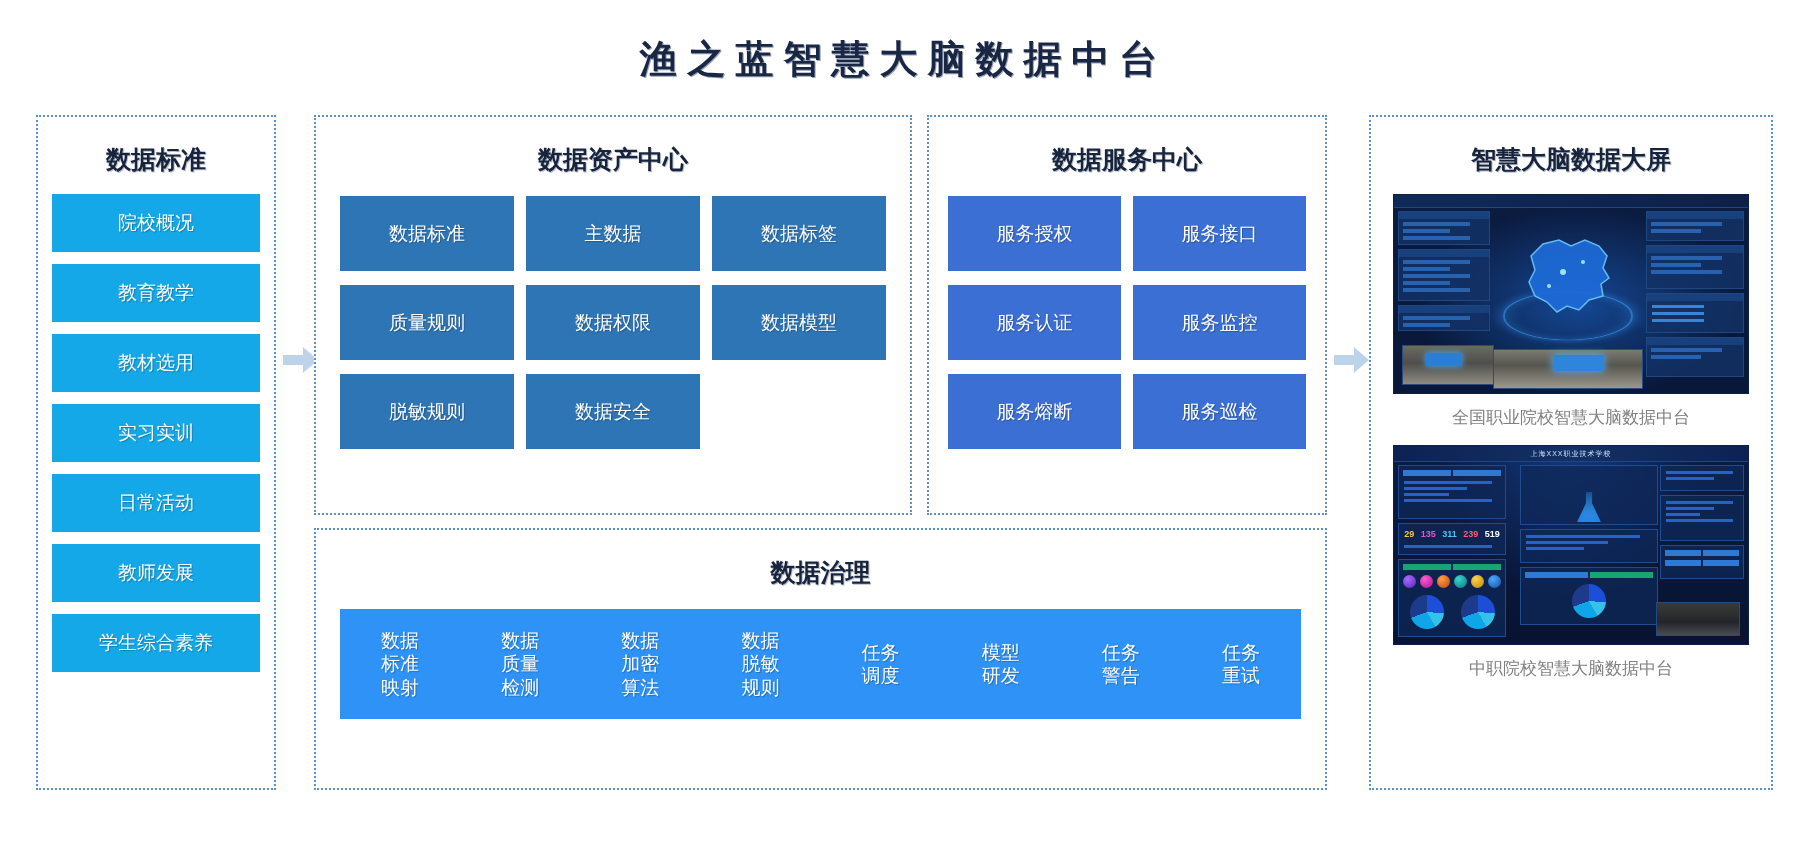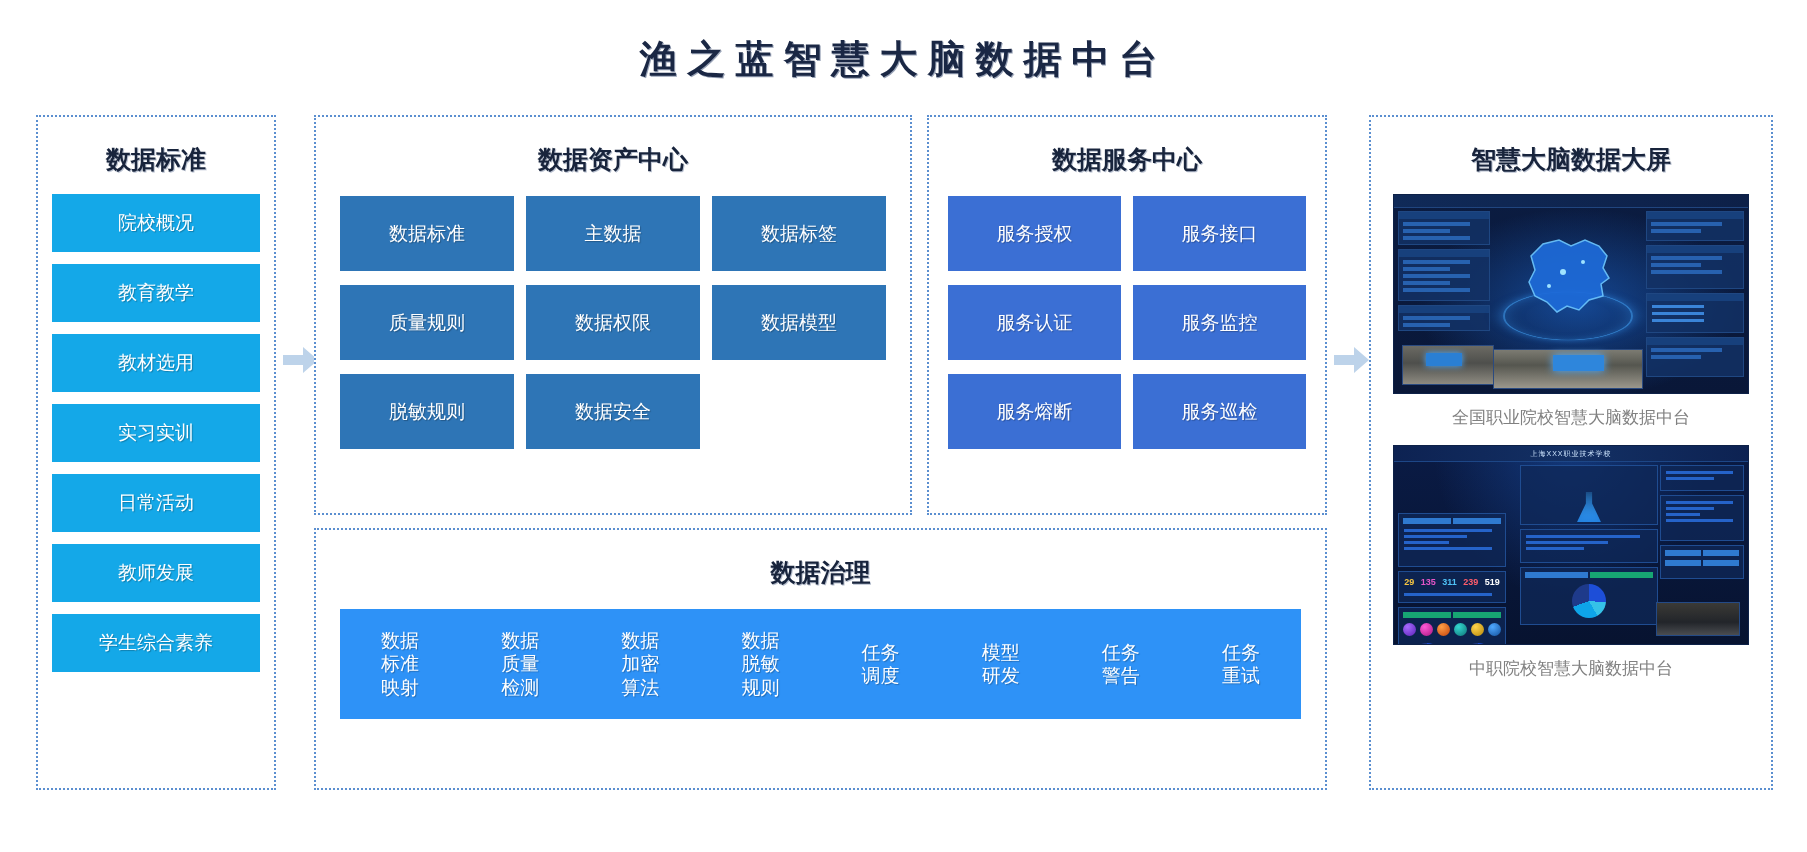--- a/index.html
+++ b/index.html
@@ -191,21 +191,21 @@
       radial-gradient(ellipse at 50% 0%, rgba(28,86,180,.5) 0%, rgba(8,20,52,0) 55%),
       linear-gradient(180deg,#0a1b45 0%, #071330 100%);
   }
   .sh2-head {
     position:absolute; left:0; top:0; width:100%; height:16px;
     border-bottom:1px solid #1d4686;
     color:#cfe6ff; font-size:7px; line-height:16px;
     text-align:center; letter-spacing:1px;
     background: linear-gradient(90deg,#0d2252,#133064,#0d2252);
   }
-  .sh2-col-l { position:absolute; left:4px; top:19px; width:108px; bottom:4px;margin-top:48px; }
+  .sh2-col-l { position:absolute; left:4px; top:19px; width:108px; bottom:4px; }
   .sh2-col-r { position:absolute; right:4px; top:19px; width:84px; bottom:4px; }
   .sh2-col-m { position:absolute; left:126px; right:90px; top:19px; bottom:4px; }
   .sh2-box {
     border:1px solid #1f4c91; background:rgba(15,40,88,.75);
     margin-bottom:4px; padding:2px;
   }
   .sh2-nums {
     display:flex; justify-content:space-around; align-items:center;
     font-size:9px; font-weight:bold; height:16px;
   }

